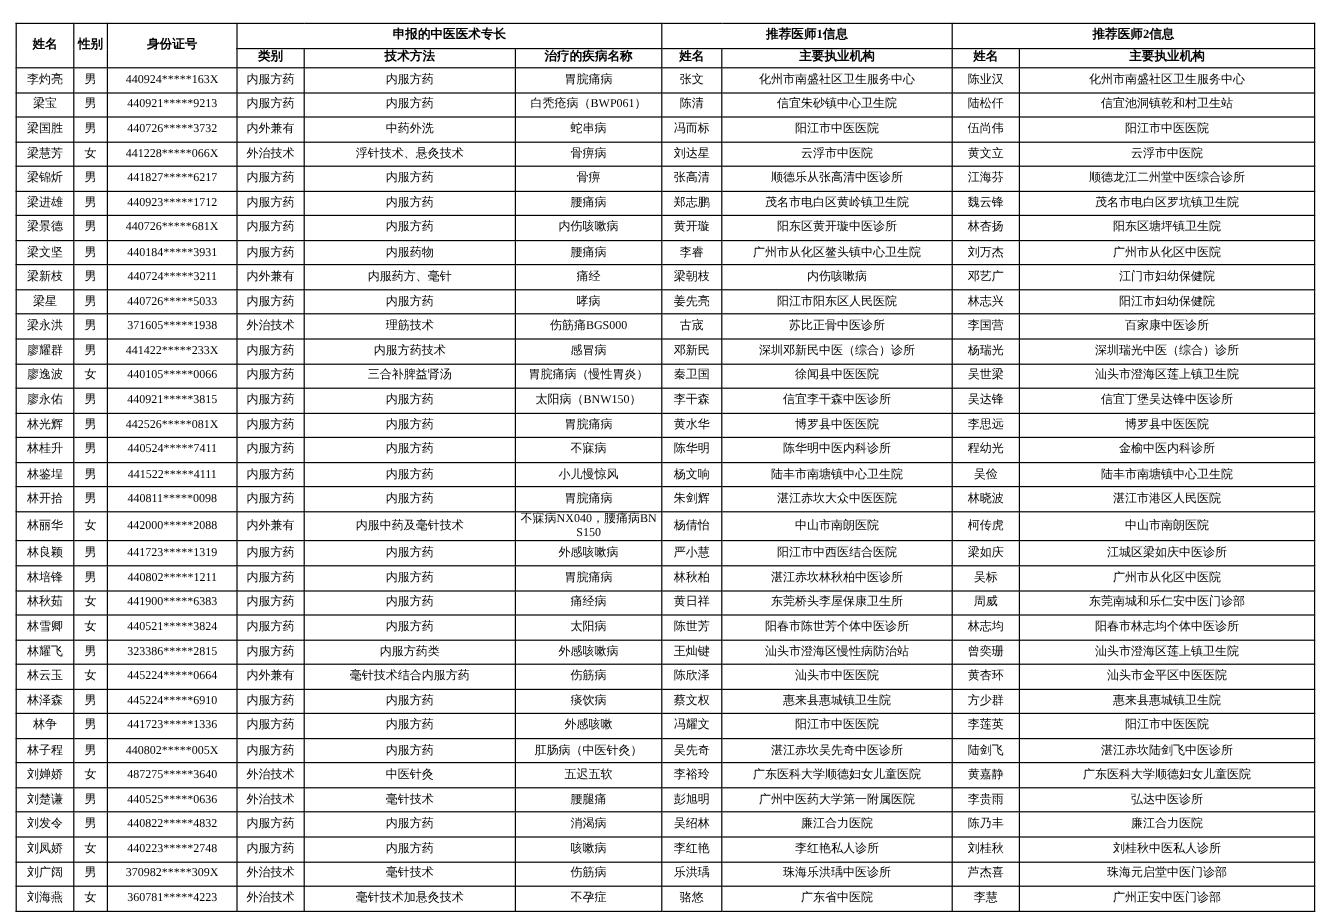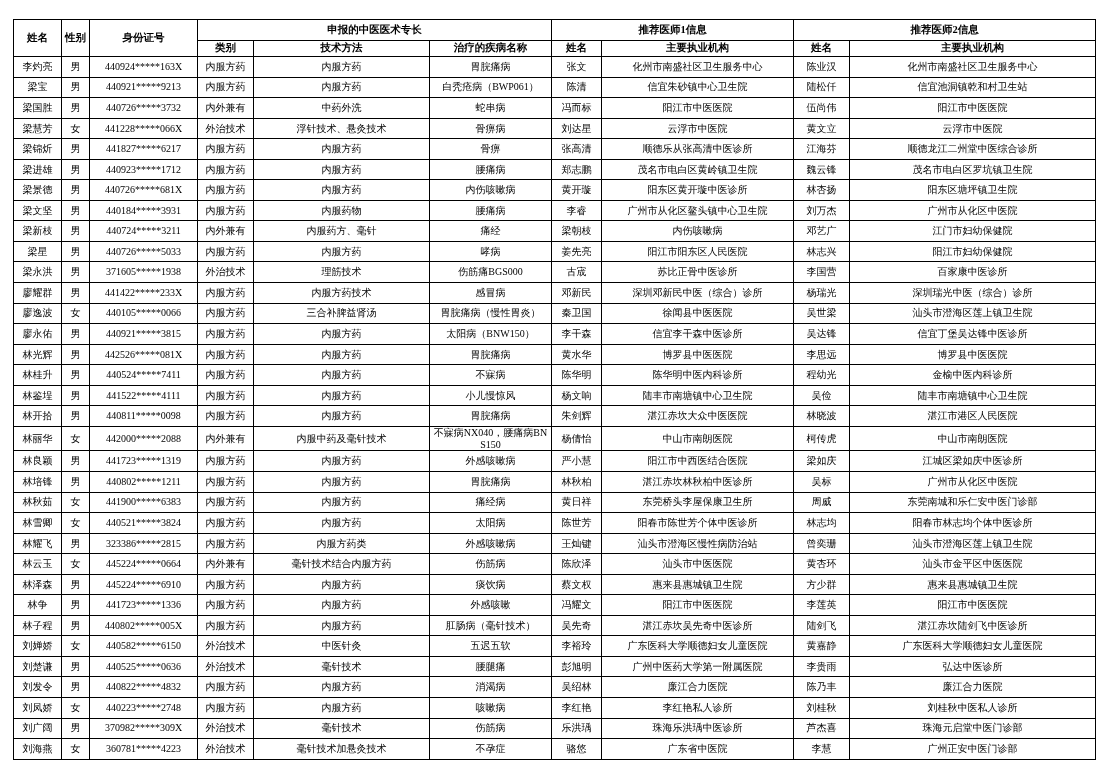--- a/index.html
+++ b/index.html
@@ -410,30 +410,30 @@
           <td>阳江市中医医院</td>
           <td>李莲英</td>
           <td>阳江市中医医院</td>
         </tr>
         <tr>
           <td>林子程</td>
           <td>男</td>
           <td>440802*****005X</td>
           <td>内服方药</td>
           <td>内服方药</td>
-          <td>肛肠病（毫针技术）</td>
+          <td>肛肠病（中医针灸）</td>
           <td>吴先奇</td>
           <td>湛江赤坎吴先奇中医诊所</td>
           <td>陆剑飞</td>
           <td>湛江赤坎陆剑飞中医诊所</td>
         </tr>
         <tr>
           <td>刘婵娇</td>
           <td>女</td>
-          <td>440582*****6150</td>
+          <td>487275*****3640</td>
           <td>外治技术</td>
           <td>中医针灸</td>
           <td>五迟五软</td>
           <td>李裕玲</td>
           <td>广东医科大学顺德妇女儿童医院</td>
           <td>黄嘉静</td>
           <td>广东医科大学顺德妇女儿童医院</td>
         </tr>
         <tr>
           <td>刘楚谦</td>

